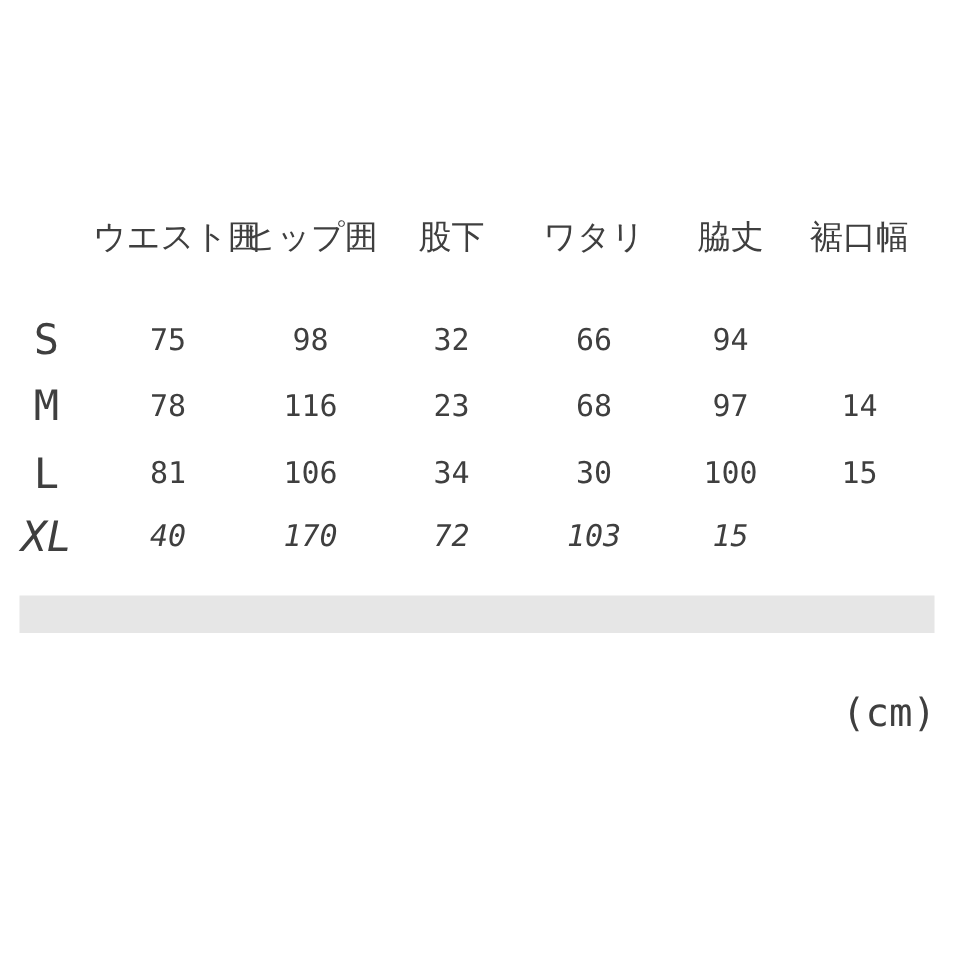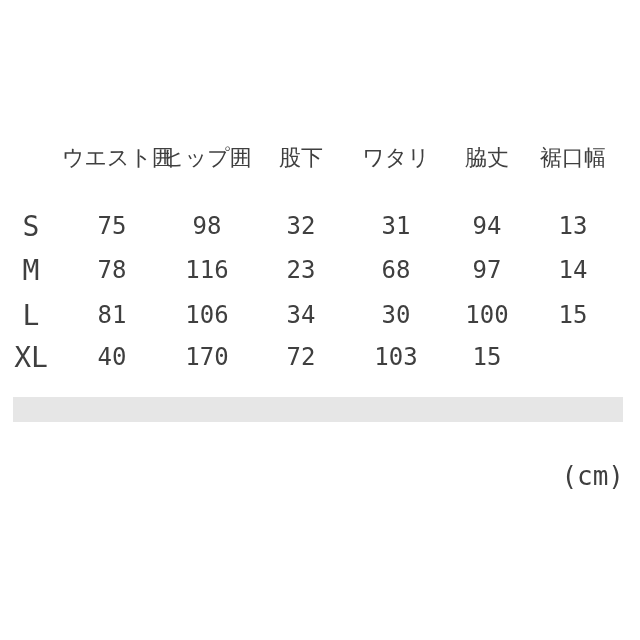--- a/index.html
+++ b/index.html
@@ -31,32 +31,32 @@
   .cell {
     text-align: center;
     white-space: nowrap;
   }
   .hcell {
     font-size: 22px;
     font-family: "Liberation Sans", "DejaVu Sans", sans-serif;
     color: #3f3f3f;
   }
   .ncell {
-    font-size: 24px;
+    font-size: 20px;
     color: #3f3f3f;
   }
   .szcell {
     font-size: 28px;
     color: #3f3f3f;
   }
   .header-row { top: 140px; }
   .row-0 { top: 208px; }
   .row-1 { top: 252px; }
   .row-2 { top: 297px; }
-  .row-3 { top: 339px; }
+  .row-3 { top: 339px; font-style: italic; }
   .divider {
     position: absolute;
     left: 13px;
     top: 397px;
     width: 610px;
     height: 25px;
     background: #e6e6e6;
   }
   .unit {
     position: absolute;
@@ -80,23 +80,22 @@
     <div class="cell hcell">ワタリ</div>
     <div class="cell hcell">脇丈</div>
     <div class="cell hcell">裾口幅</div>
   </div>
 
   <div class="trow row-0">
     <div class="cell szcell">S</div>
     <div class="cell ncell">75</div>
     <div class="cell ncell">98</div>
     <div class="cell ncell">32</div>
-    <div class="cell ncell">31</div>
+    <div class="cell ncell">66</div>
     <div class="cell ncell">94</div>
-    <div class="cell ncell">13</div>
   </div>
 
   <div class="trow row-1">
     <div class="cell szcell">M</div>
     <div class="cell ncell">78</div>
     <div class="cell ncell">116</div>
     <div class="cell ncell">23</div>
     <div class="cell ncell">68</div>
     <div class="cell ncell">97</div>
     <div class="cell ncell">14</div>

